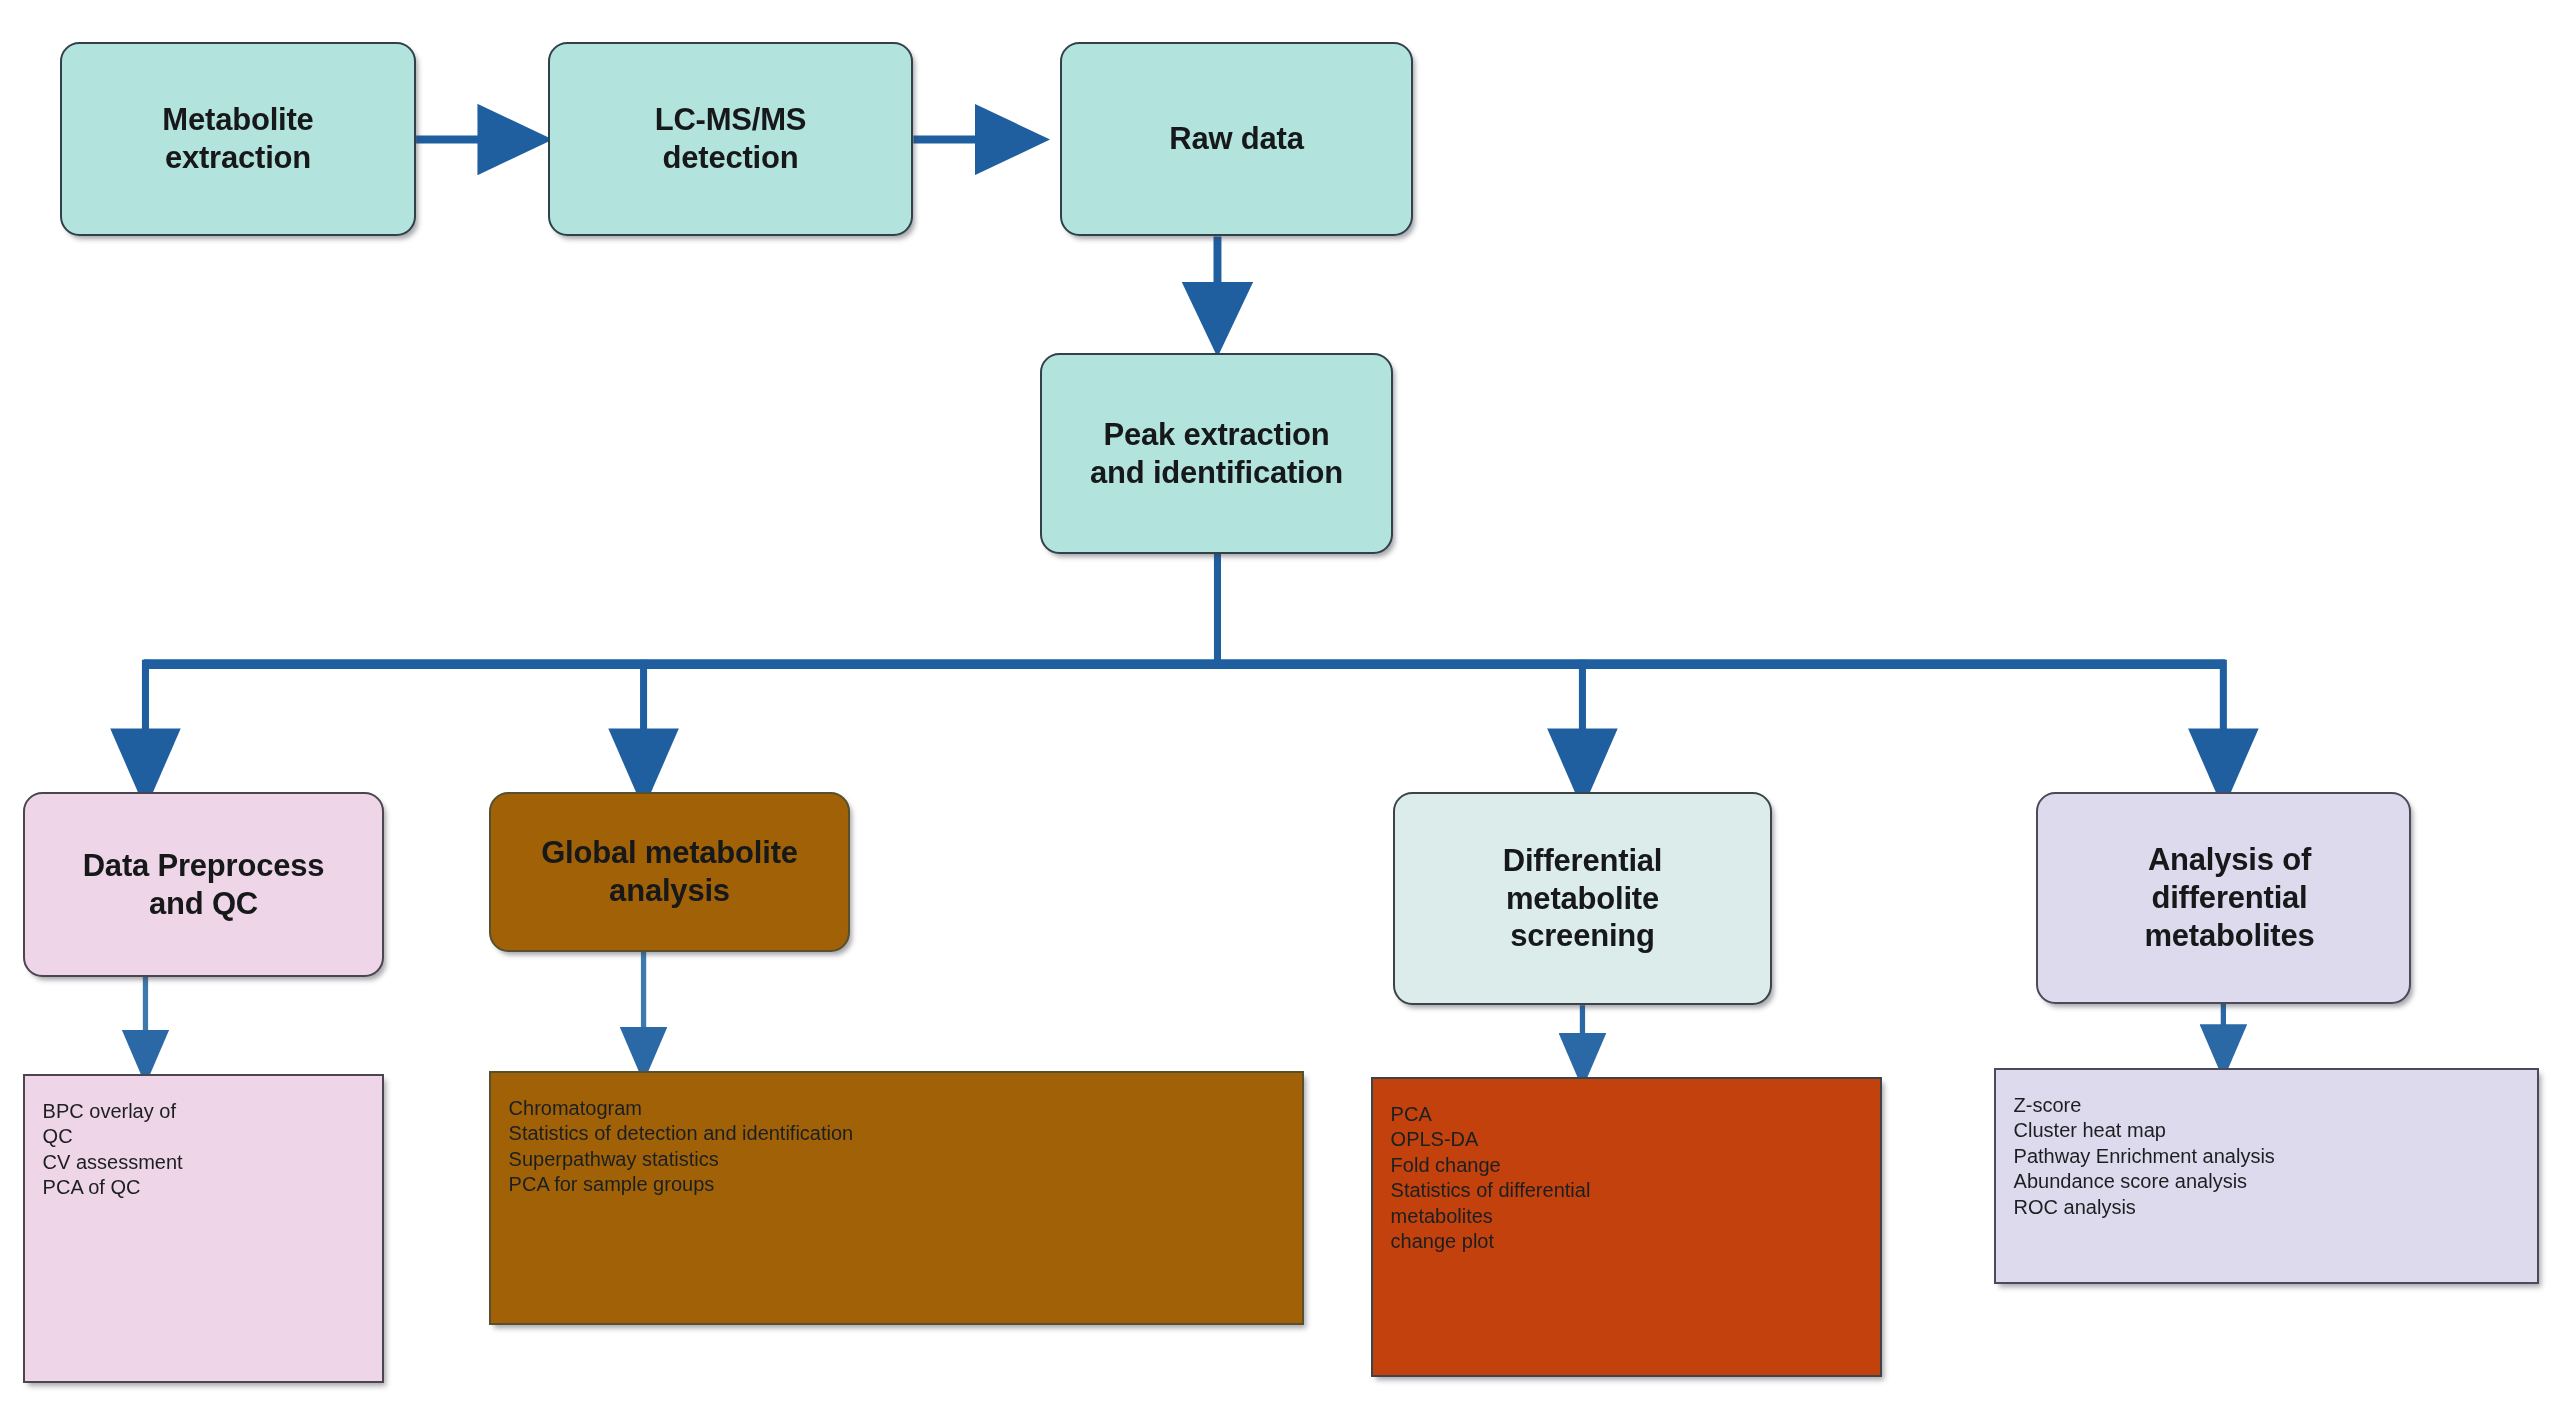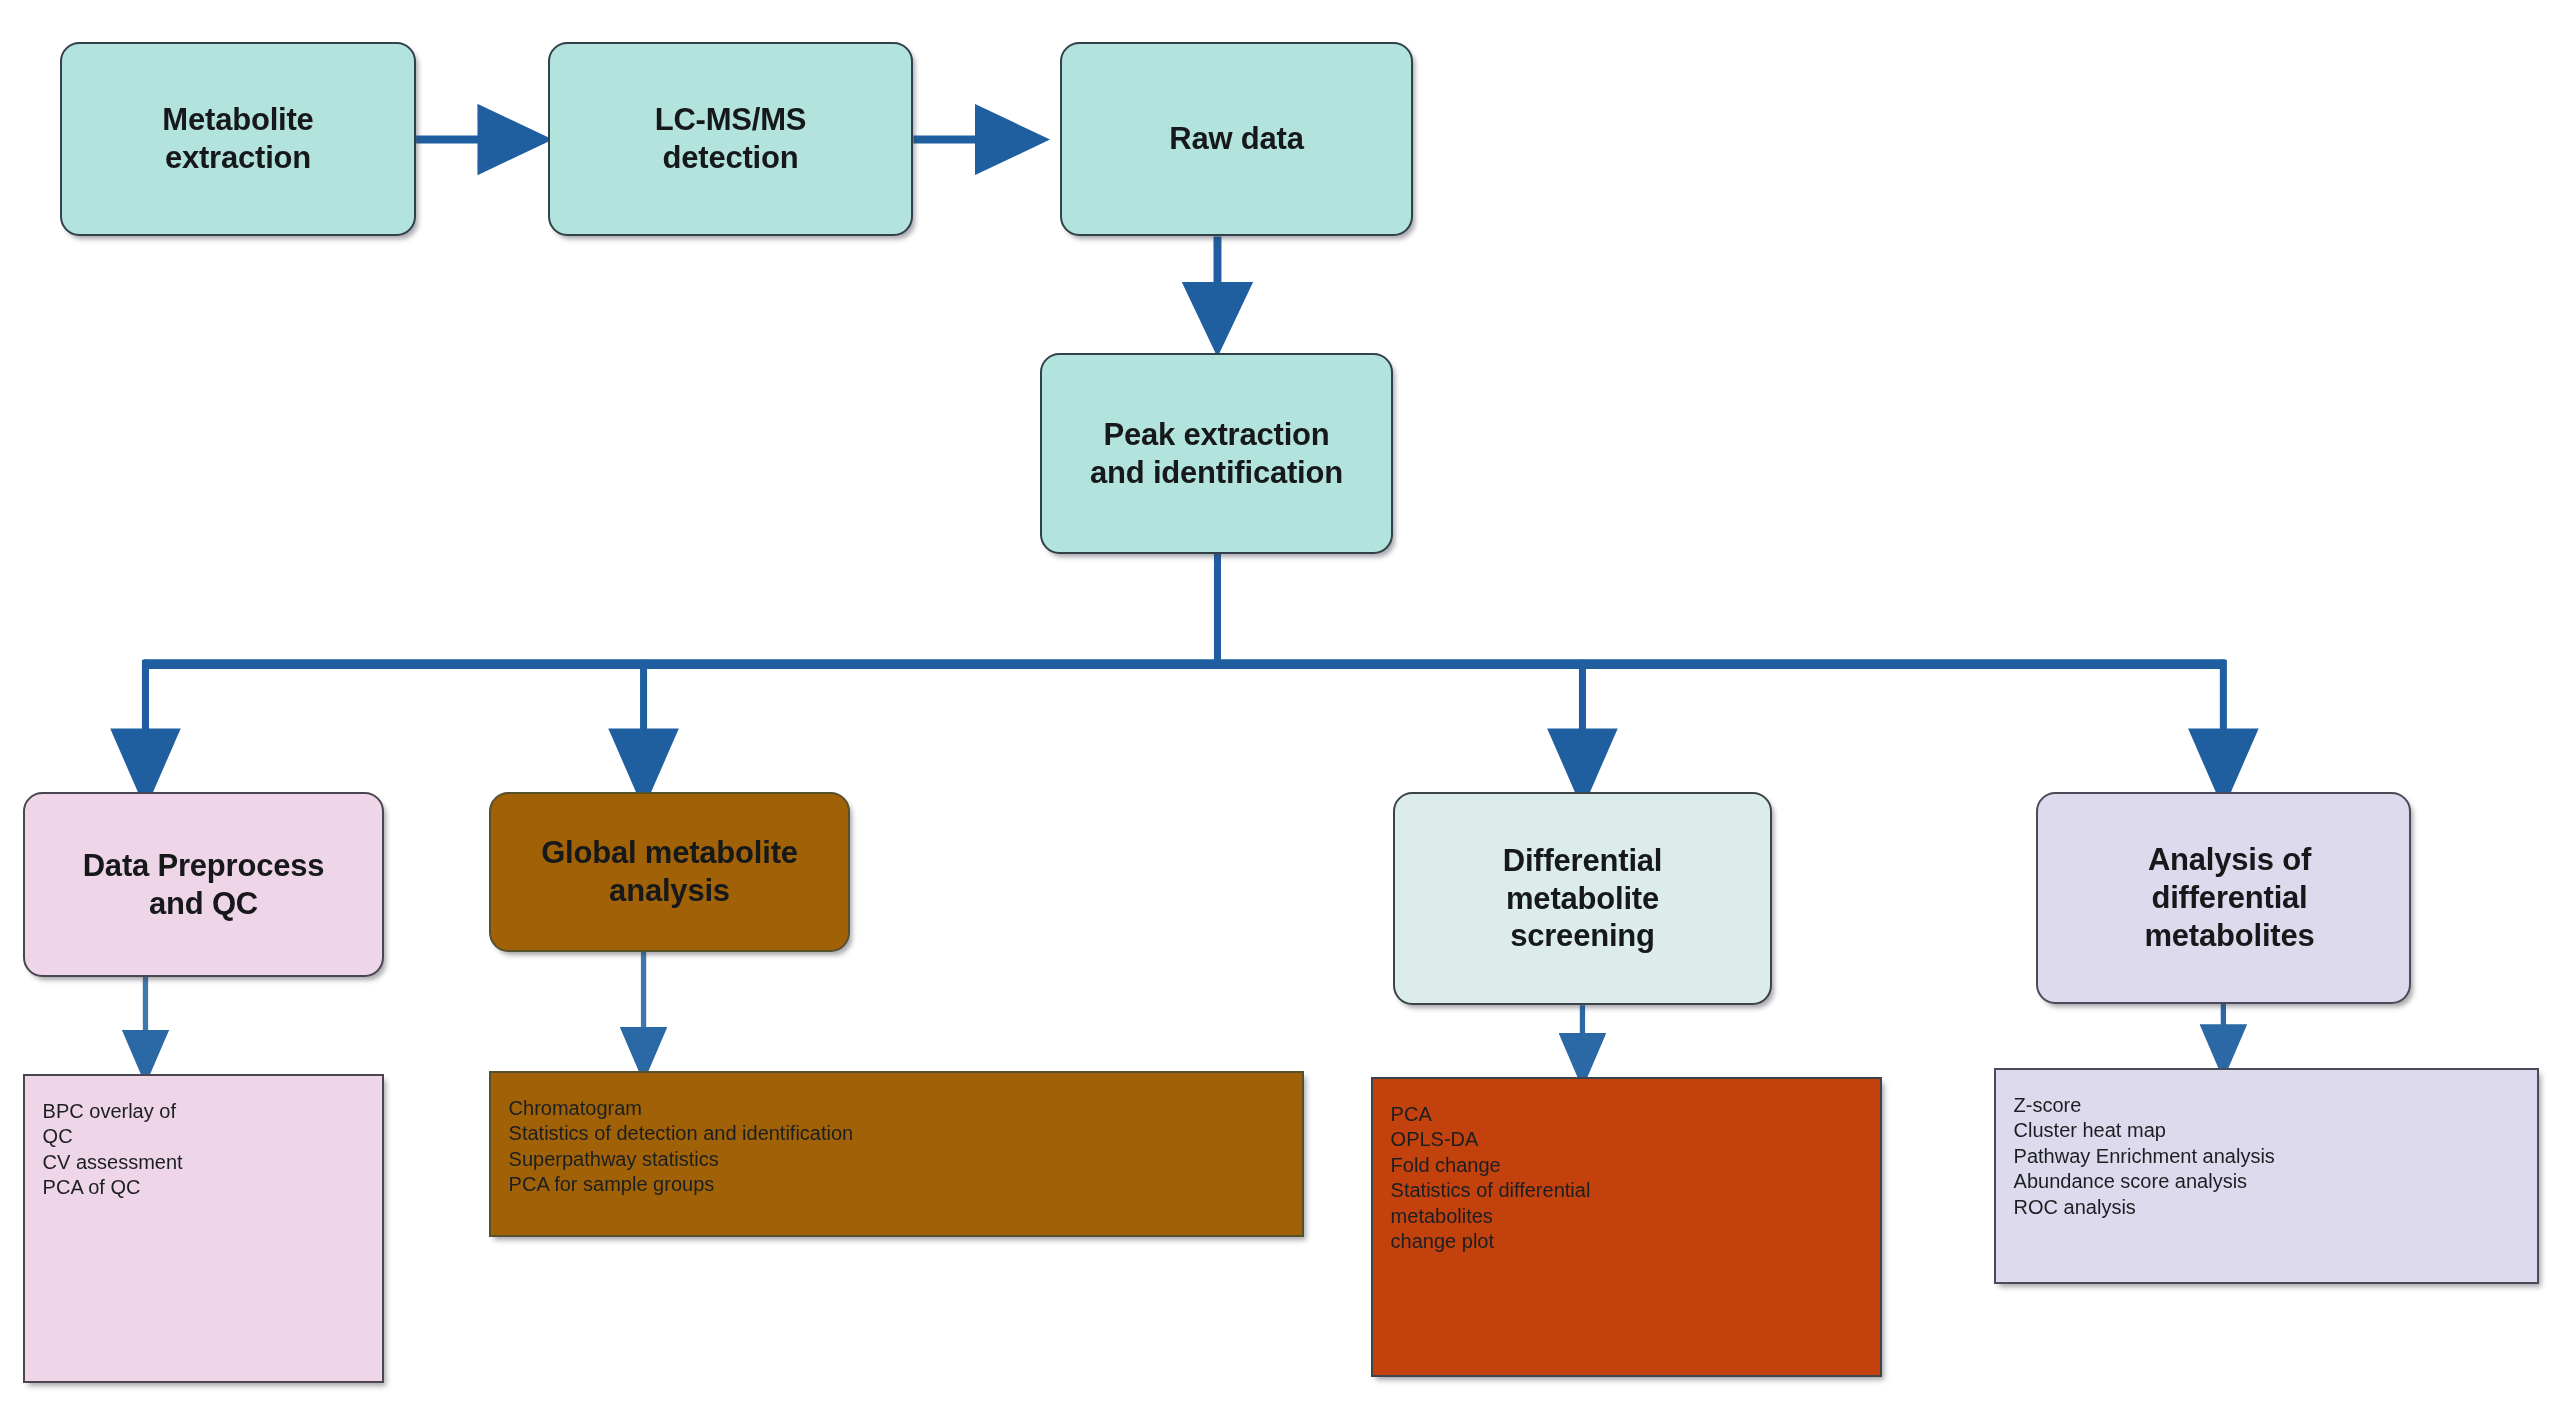--- a/index.html
+++ b/index.html
@@ -137,21 +137,21 @@
       <li>CV assessment</li>
       <li>PCA of QC</li>
     </ul>
   </div>
 
   <div class="node rounded yellow" style="left:489px; top:792px; width:361px; height:160px;">
     <div class="title" style="padding:0 12.3px;">Global metabolite
 analysis</div>
   </div>
 
-  <div class="listbox yellow" style="left:489px; top:1071px; width:815px; height:166px;">
+  <div class="listbox yellow" style="left:489px; top:1071px; width:815px; height:254px;">
     <ul>
       <li>Chromatogram</li>
       <li>Statistics of detection and identification</li>
       <li>Superpathway statistics</li>
       <li>PCA for sample groups</li>
     </ul>
   </div>
 
   <div class="node rounded mint" style="left:1393px; top:792px; width:379px; height:213px;">
     <div class="title">Differential

